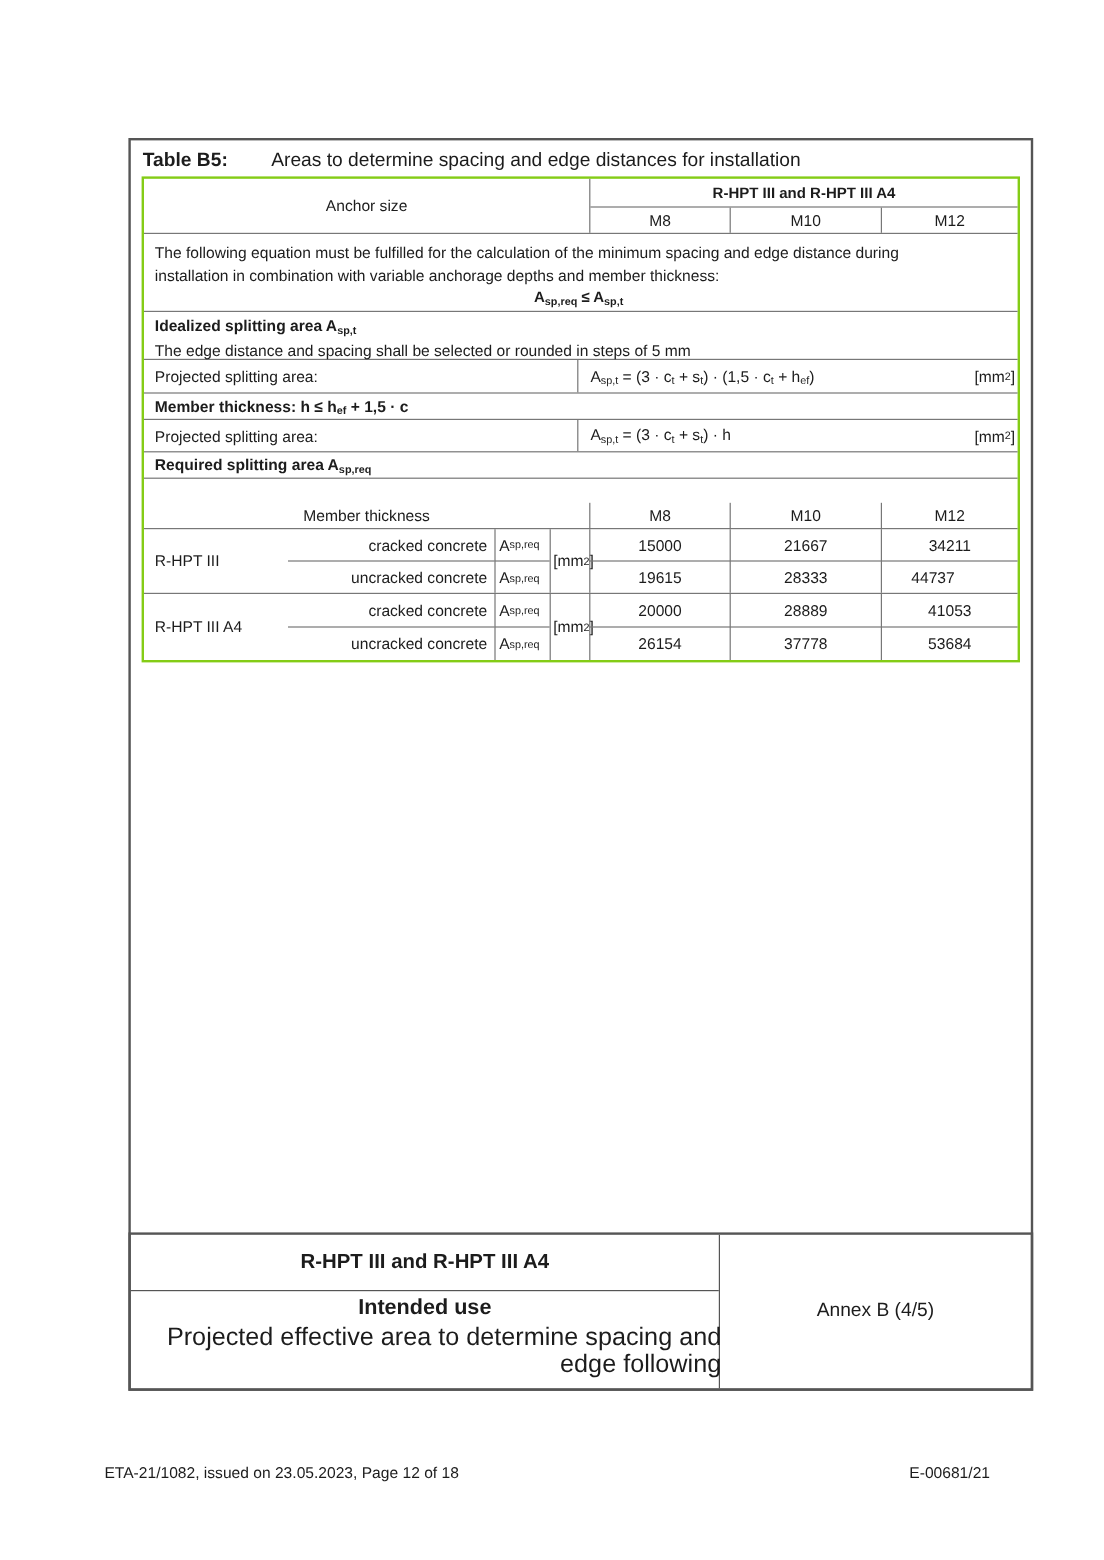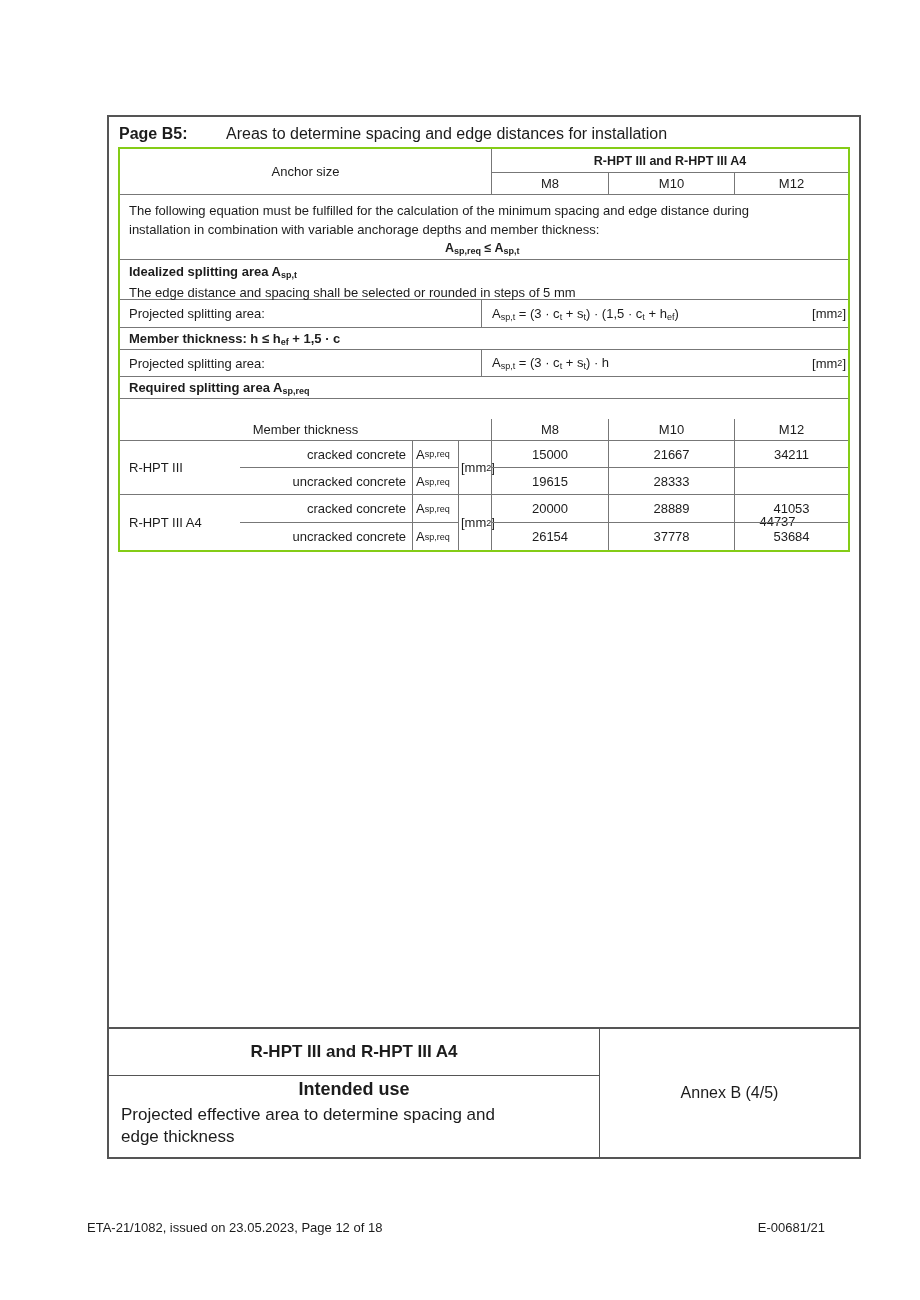--- a/index.html
+++ b/index.html
@@ -18,32 +18,32 @@
   .vline { position: absolute; top: 0; bottom: 0; border-left: 1px solid #777; }
   .center { justify-content: center; text-align: center; }
   .b { font-weight: bold; }
   sub.s { font-size: 9px; vertical-align: -2px; }
   sup.s { font-size: 9px; vertical-align: 5px; }
 
   .footer-box { position: absolute; left: 107px; top: 1027px; width: 754px; height: 132px; border: 2px solid #555; }
   .fb-left { position: absolute; left: 0; top: 0; width: 491px; height: 100%; border-right: 1px solid #555; }
   .fb-top { position: absolute; left: 0; top: 0; width: 100%; height: 47px; border-bottom: 1px solid #555; display: flex; align-items: center; justify-content: center; font-size: 17px; font-weight: bold; }
   .fb-intended { position: absolute; left: 0; top: 47px; width: 100%; height: 26px; display:flex; align-items:center; justify-content:center; font-size: 18px; font-weight: bold; }
-  .fb-desc { position: absolute; left: 12px; top: 75px; width: 100%; text-align: left; font-size: 17px; line-height: 22px; }
+  .fb-desc { position: absolute; left: 2px; top: 75px; width: 100%; text-align: right; font-size: 21px; line-height: 22px; }
   .fb-right { position: absolute; left: 491px; top: 0; right: 0; height: 100%; display: flex; align-items: center; justify-content: center; font-size: 16px; font-weight: normal; }
 
   .page-footer { position: absolute; top: 1220px; font-size: 13px; }
 </style>
 </head>
 <body>
 
 <div class="frame"></div>
 
 <div class="title-line">
-  <span class="lbl">Page B5:</span>
+  <span class="lbl">Table B5:</span>
   <span class="txt">Areas to determine spacing and edge distances for installation</span>
 </div>
 
 <div class="tbl">
 
   <div class="row" style="height:46px;">
     <div class="cell center" style="left:0; width:371px;">
       <span>Anchor size</span>
     </div>
     <div class="vline" style="left:371px;"></div>
@@ -146,21 +146,21 @@
         <sup class="s">2</sup>
         <span>]</span>
       </div>
     <div class="vline" style="left:371px;"></div>
     <div style="position:absolute; left:371px; right:0; top:26px; border-top:1px solid #777;"></div>
     <div class="cell center" style="left:372px; width:116px; height:26px;">15000</div>
     <div class="cell center" style="left:489px; width:125px; height:26px;">21667</div>
     <div class="cell center" style="left:615px; right:0; height:26px;">34211</div>
     <div class="cell center" style="left:372px; width:116px; top:27px; height:27px;">19615</div>
     <div class="cell center" style="left:489px; width:125px; top:27px; height:27px;text-align:center;">28333</div>
-    <div class="cell center" style="left:587px; right:0; top:27px; height:27px;margin-top:40px;">44737</div>
+    <div class="cell center" style="left:587px; right:0; top:27px; height:27px;">44737</div>
     <div class="vline" style="left:488px;"></div>
     <div class="vline" style="left:614px;"></div>
   </div>
 
   <div class="row" style="height:55px;">
     <div class="cell" style="left:9px;">R-HPT III A4</div>
     <div style="position:absolute; left:120px; top:27px; width:172px; border-top:1px solid #777;"></div>
     <div class="cell" style="right:442px; top:0; height:27px;">cracked concrete</div>
     <div class="cell" style="right:442px; top:28px; height:27px;">uncracked concrete</div>
     <div class="vline" style="left:292px;"></div>
@@ -191,20 +191,20 @@
     <div class="vline" style="left:614px;"></div>
   </div>
 </div>
 
 <div class="footer-box">
   <div class="fb-left">
     <div class="fb-top">R-HPT III and R-HPT III A4</div>
     <div class="fb-intended">Intended use</div>
     <div class="fb-desc">
       <div>Projected effective area to determine spacing and</div>
-      <div>edge thickness</div>
+      <div>edge following</div>
     </div>
   </div>
   <div class="fb-right">Annex B (4/5)</div>
 </div>
 
 <div class="page-footer" style="left:87px;">ETA-21/1082, issued on 23.05.2023, Page 12 of 18</div>
 <div class="page-footer" style="right:95px;">E-00681/21</div>
 
 </body></html>

